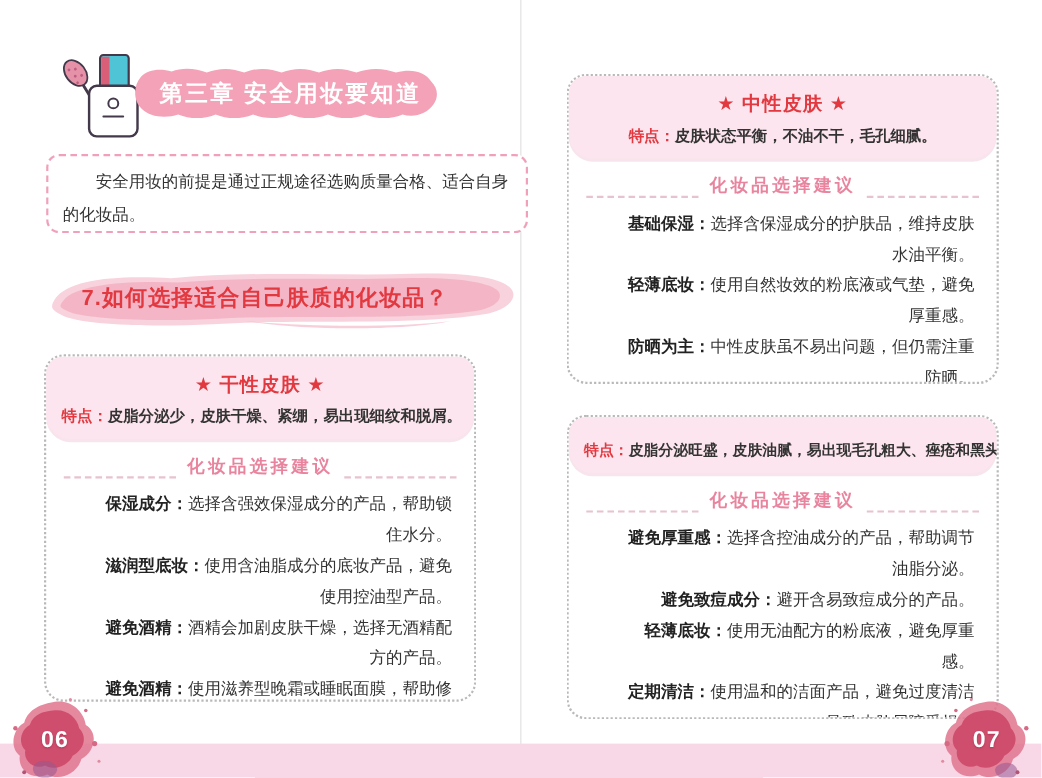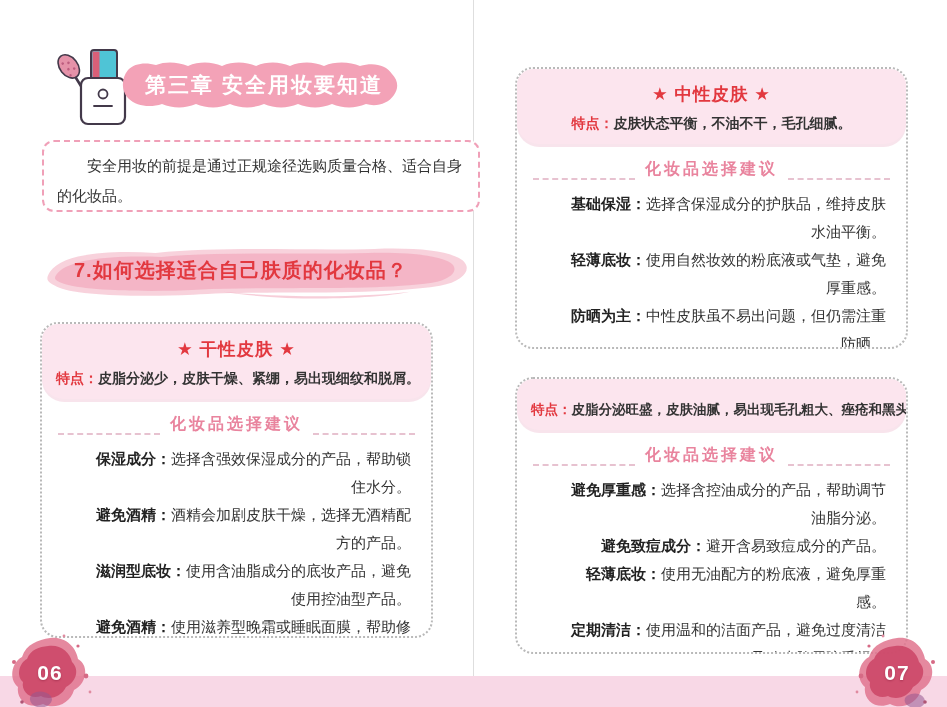--- a/index.html
+++ b/index.html
@@ -114,22 +114,22 @@
           <span class="lbl-red">特点：</span><span>皮脂分泌少，皮肤干燥、紧绷，易出现细纹和脱屑。</span>
         </div>
       </div>
       <div class="advice-row">
         <span class="advice-line"></span>
         <span class="advice-title">化妆品选择建议</span>
         <span class="advice-line"></span>
       </div>
       <div class="card-body">
         <p><span class="lbl">保湿成分：</span><span>选择含强效保湿成分的产品，帮助锁住水分。</span></p>
+        <p><span class="lbl">滋润型底妆：</span><span>使用含油脂成分的底妆产品，避免使用控油型产品。</span></p>
         <p><span class="lbl">避免酒精：</span><span>酒精会加剧皮肤干燥，选择无酒精配方的产品。</span></p>
-        <p><span class="lbl">滋润型底妆：</span><span>使用含油脂成分的底妆产品，避免使用控油型产品。</span></p>
         <p><span class="lbl">避免酒精：</span><span>使用滋养型晚霜或睡眠面膜，帮助修复皮肤屏障。</span></p>
       </div>
     </div>
 
     <div class="splash splash-left">
       <svg viewBox="0 0 88 82">
         <path fill="#e0748e" opacity="0.85" d="M44,6 C58,4 70,14 72,27 C84,34 80,52 68,58 C64,72 48,78 37,72 C23,78 10,68 12,55 C2,47 6,30 16,25 C20,12 32,8 44,6 Z"></path>
         <path fill="#cc4868" opacity="0.9" d="M42,14 C54,12 64,20 66,30 C74,38 70,50 60,55 C56,64 44,69 35,64 C25,68 15,60 17,50 C10,44 13,31 21,27 C25,17 33,15 42,14 Z"></path>
         <path fill="#96588f" opacity="0.55" d="M30,60 C38,58 46,62 46,68 C44,76 32,78 26,72 C22,67 24,62 30,60 Z"></path>
         <circle cx="8" cy="30" r="2" fill="#d66a85"></circle>

